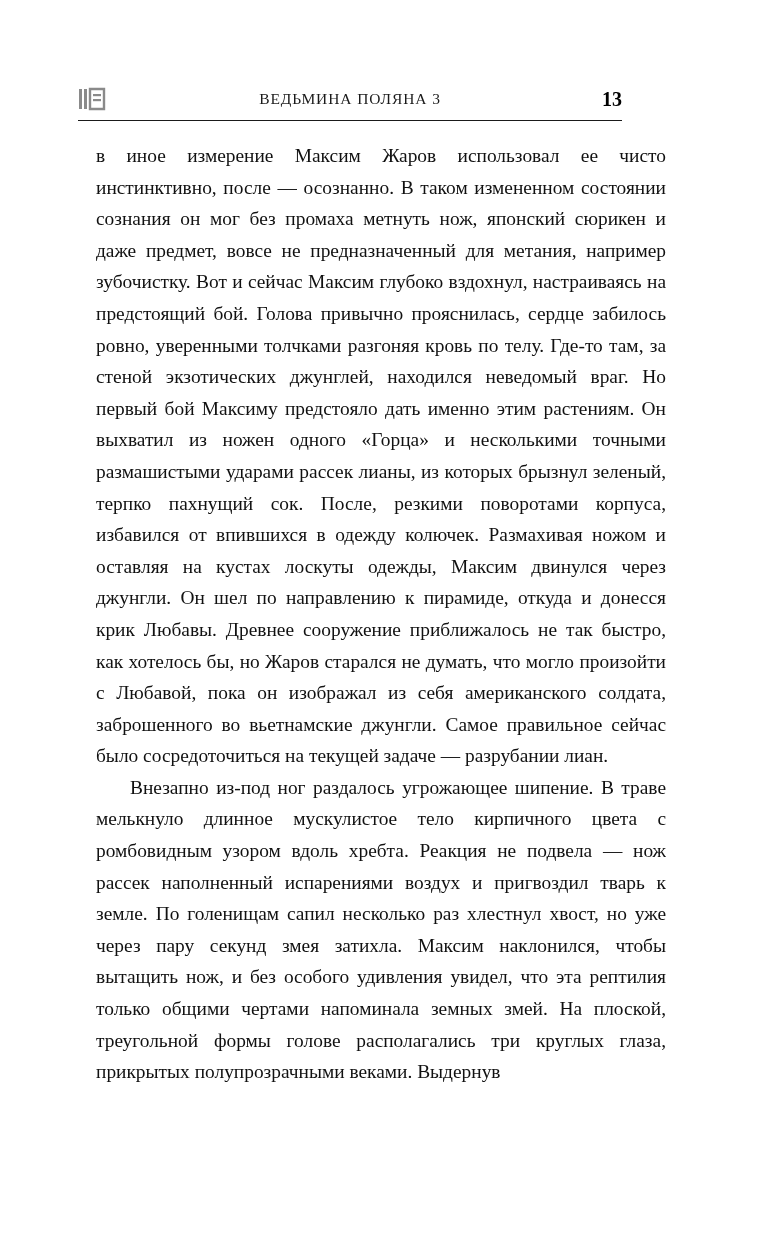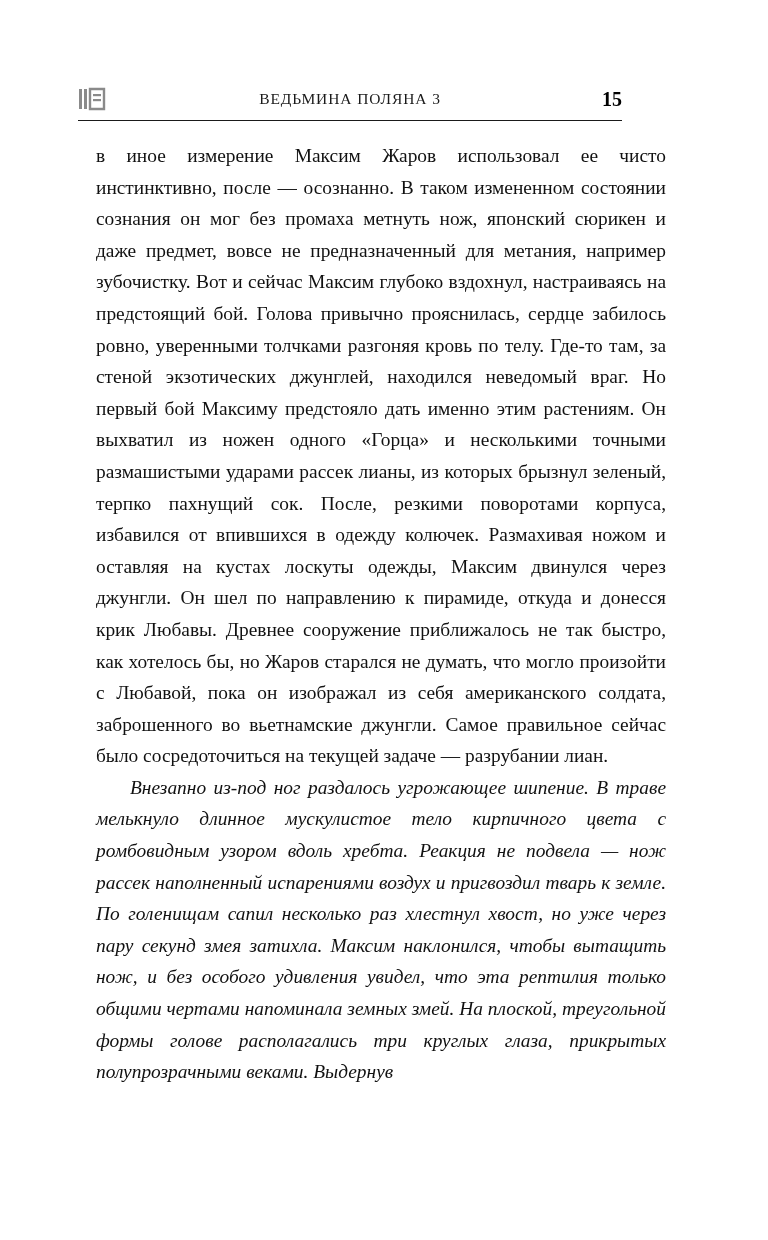--- a/index.html
+++ b/index.html
@@ -69,21 +69,20 @@
     text-justify: inter-word;
     color: #111111;
     hyphens: manual;
   }
   .body-text p {
     margin: 0;
     text-indent: 0;
   }
   .body-text p + p {
     margin-top: 0;
-    font-style: italic;
   }
   .body-text p.indent {
     text-indent: 34px;
   }
   
 </style>
 </head>
 <body>
 
 <div class="page">
@@ -92,21 +91,21 @@
     <div class="header-left">
       <svg class="glyph-mark" width="30" height="26" viewBox="0 0 30 26">
         <rect x="1" y="3" width="3" height="20" fill="#8a8a8a"></rect>
         <rect x="6" y="3" width="3" height="20" fill="#8a8a8a"></rect>
         <path d="M12 3 L26 3 L26 23 L12 23 Z" fill="none" stroke="#8a8a8a" stroke-width="2.4"></path>
         <rect x="15" y="8" width="8" height="2.2" fill="#8a8a8a"></rect>
         <rect x="15" y="13" width="8" height="2.2" fill="#8a8a8a"></rect>
       </svg>
     </div>
     <div class="header-center">ВЕДЬМИНА ПОЛЯНА 3</div>
-    <div class="header-right">15</div>
+    <div class="header-right">13</div>
   </div>
 
   <div class="body-text">
     <p>в иное измерение Максим Жаров использовал ее чисто инстинктивно, после — осознанно. В таком измененном состоянии сознания он мог без промаха метнуть нож, японский сюрикен и даже предмет, вовсе не предназначенный для метания, например зубочистку. Вот и сейчас Максим глубоко вздохнул, настраиваясь на предстоящий бой. Голова привычно прояснилась, сердце забилось ровно, уверенными толчками разгоняя кровь по телу. Где-то там, за стеной экзотических джунглей, находился неведомый враг. Но первый бой Максиму предстояло дать именно этим растениям. Он выхватил из ножен одного «Горца» и несколькими точными размашистыми ударами рассек лианы, из которых брызнул зеленый, терпко пахнущий сок. После, резкими поворотами корпуса, избавился от впившихся в одежду колючек. Размахивая ножом и оставляя на кустах лоскуты одежды, Максим двинулся через джунгли. Он шел по направлению к пирамиде, откуда и донесся крик Любавы. Древнее сооружение приближалось не так быстро, как хотелось бы, но Жаров старался не думать, что могло произойти с Любавой, пока он изображал из себя американского солдата, заброшенного во вьетнамские джунгли. Самое правильное сейчас было сосредоточиться на текущей задаче — разрубании лиан.</p>
     <p class="indent">Внезапно из-под ног раздалось угрожающее шипение. В траве мелькнуло длинное мускулистое тело кирпичного цвета с ромбовидным узором вдоль хребта. Реакция не подвела — нож рассек наполненный испарениями воздух и пригвоздил тварь к земле. По голенищам сапил несколько раз хлестнул хвост, но уже через пару секунд змея затихла. Максим наклонился, чтобы вытащить нож, и без особого удивления увидел, что эта рептилия только общими чертами напоминала земных змей. На плоской, треугольной формы голове располагались три круглых глаза, прикрытых полупрозрачными веками. Выдернув</p>
   </div>
 
 </div>
 
 </body></html>

